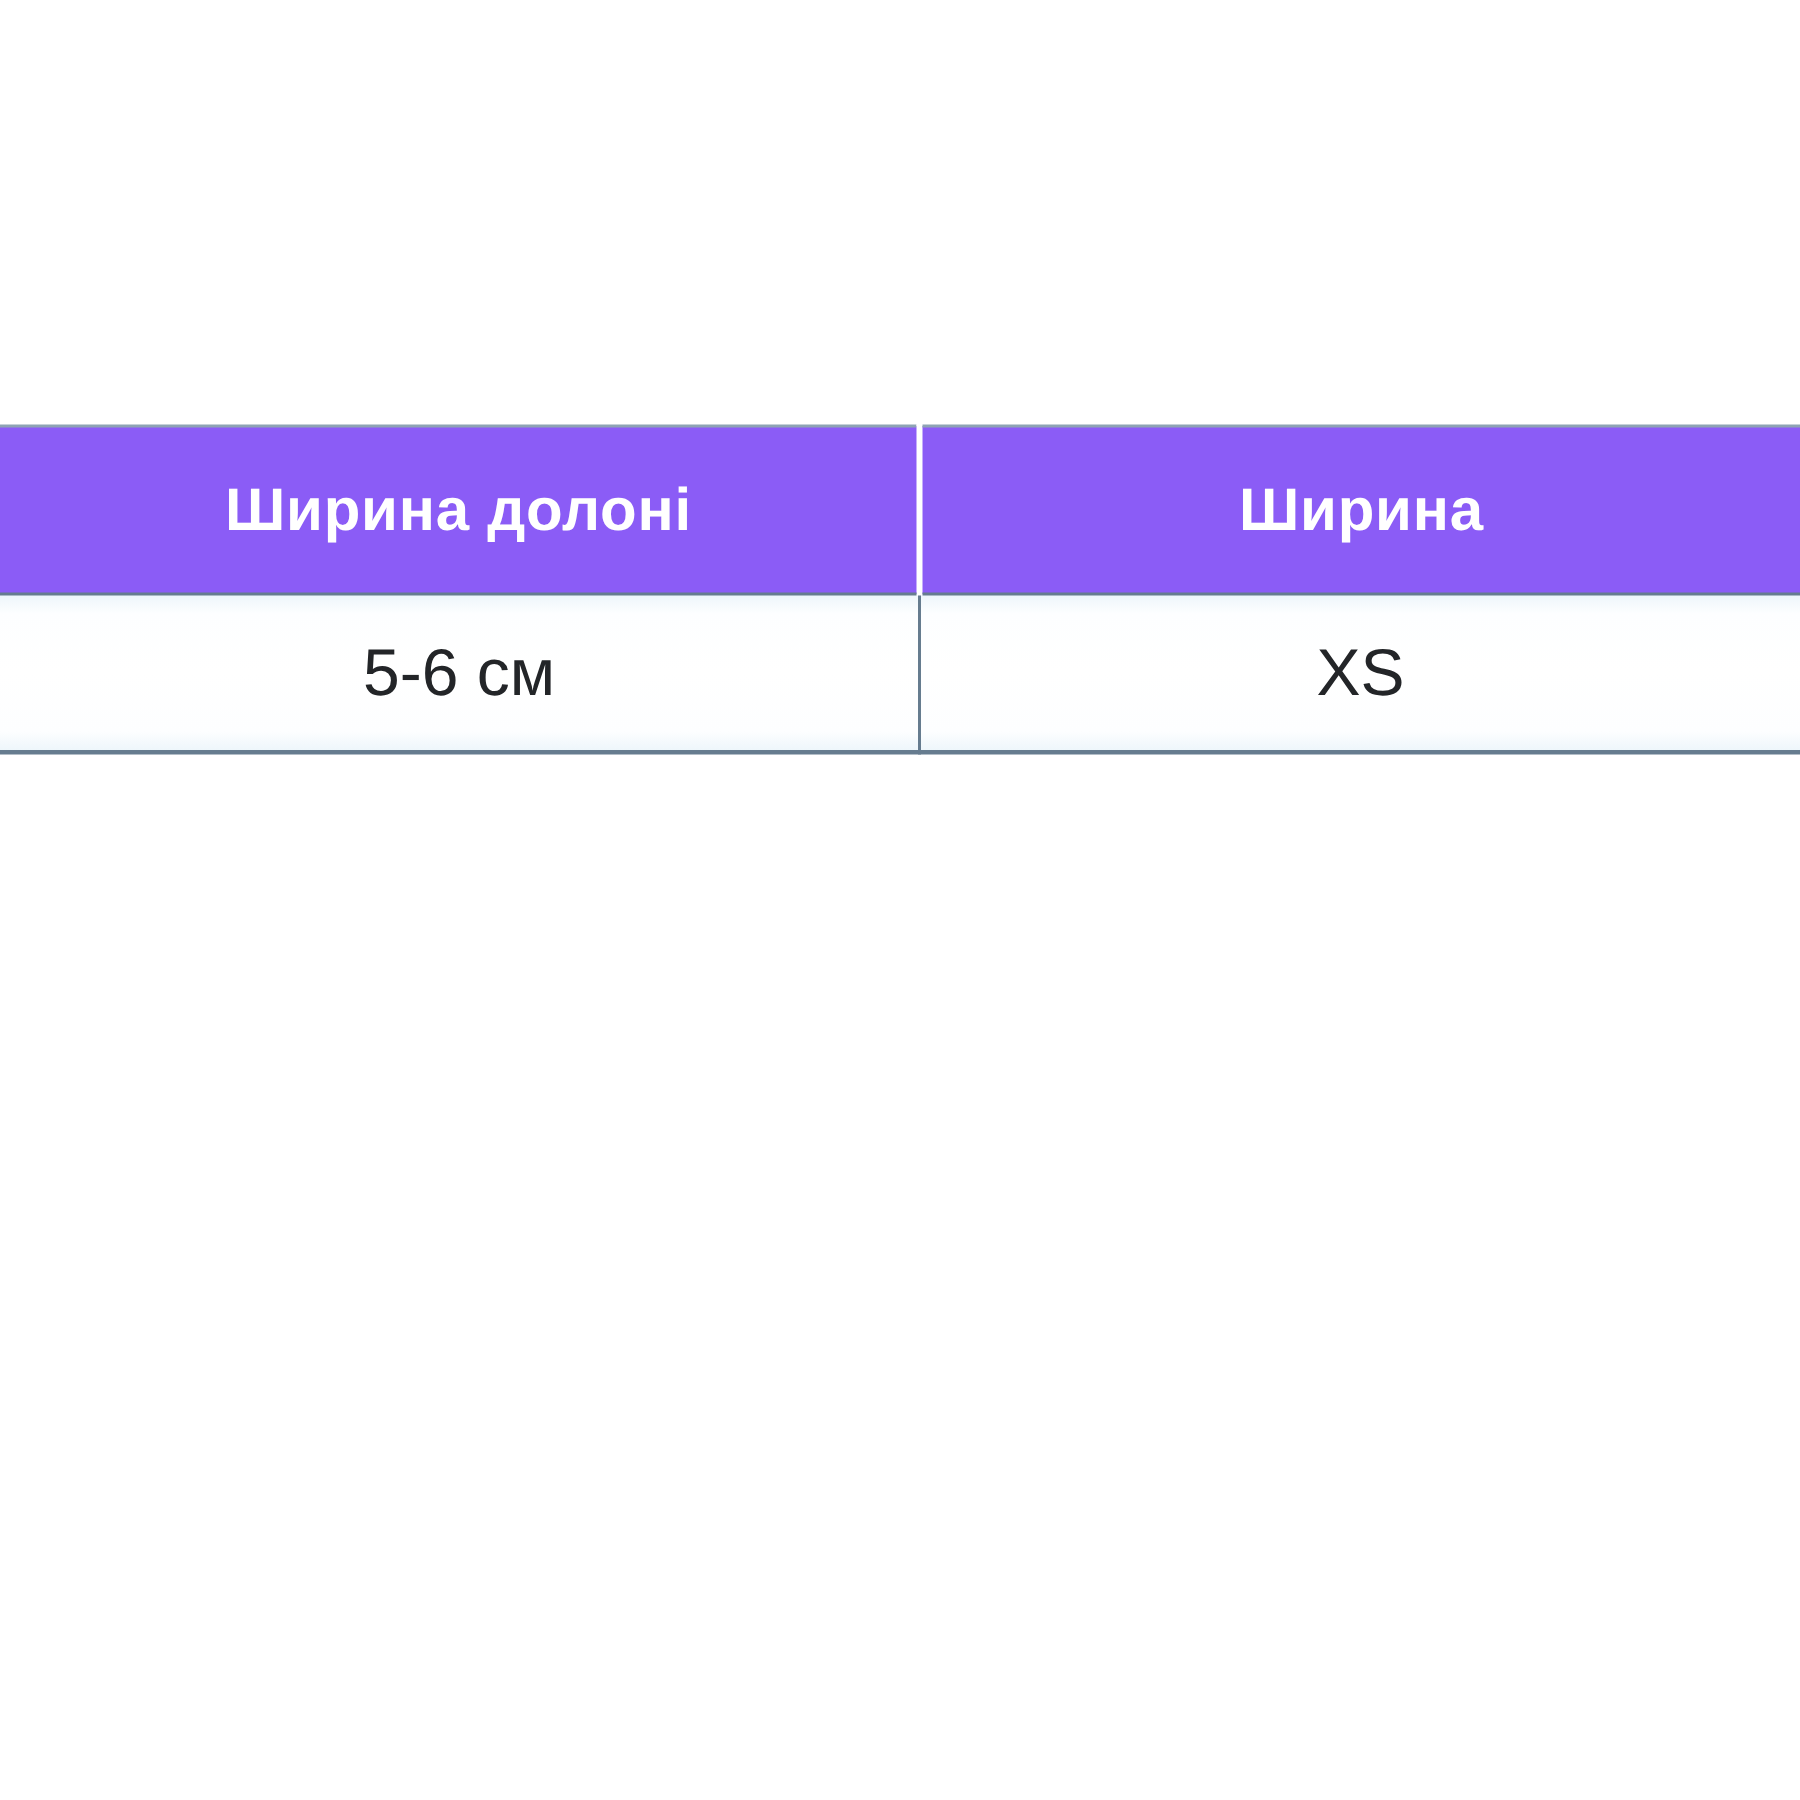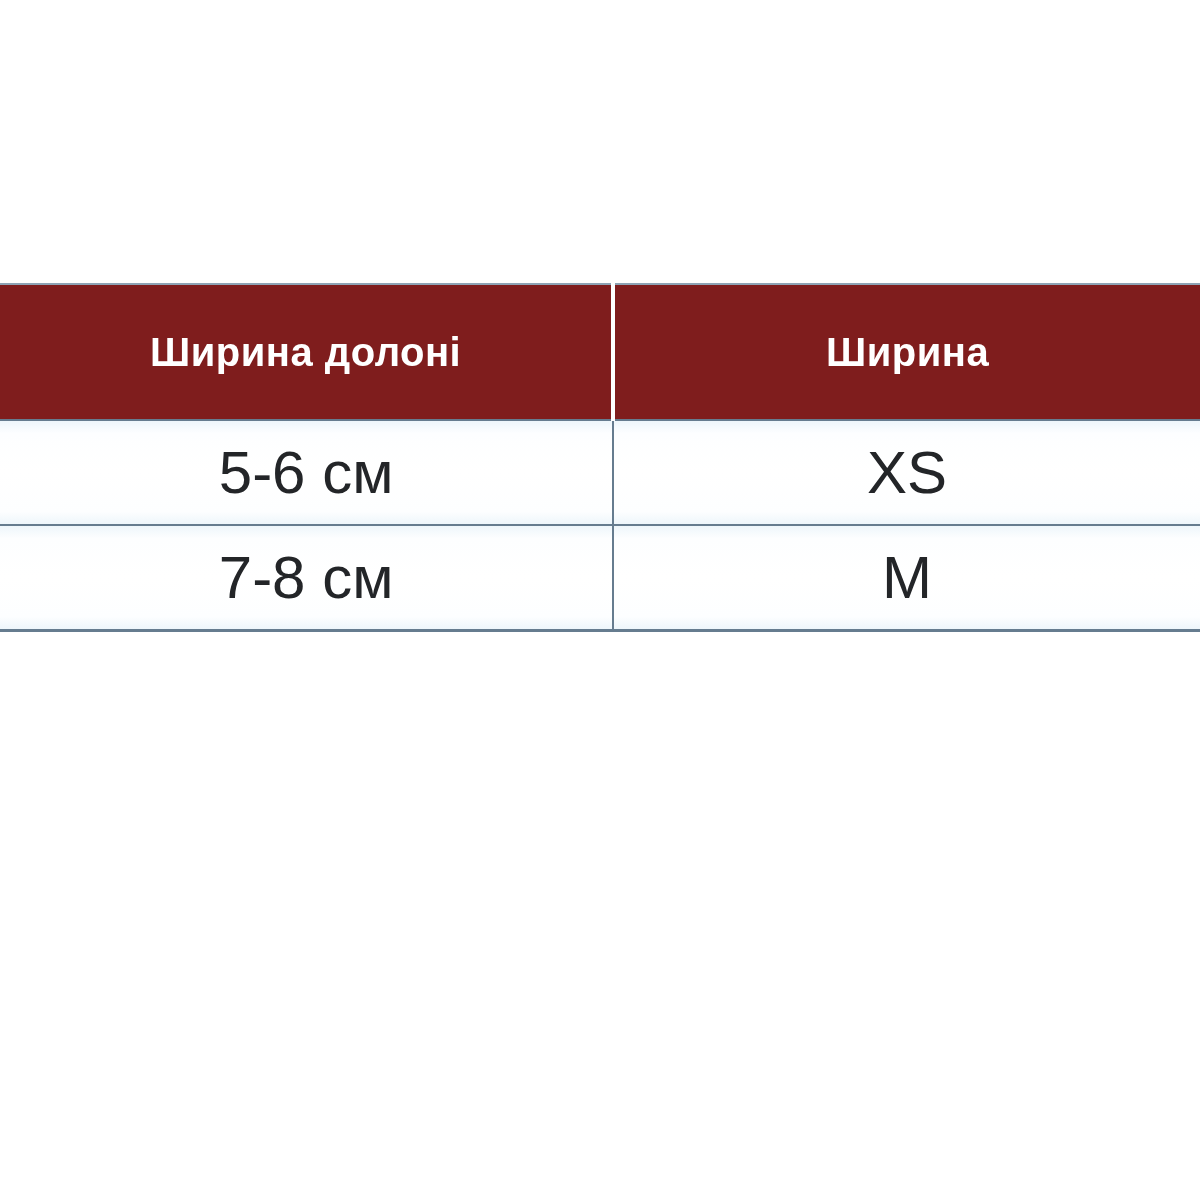--- a/index.html
+++ b/index.html
@@ -25,38 +25,38 @@
     border-collapse: collapse;
     table-layout: fixed;
     border-top: 2px solid #8ea3b4;
     border-bottom: 3px solid #667c8f;
   }
   table.size-table col.col-width { width: 51.1%; }
   table.size-table col.col-size  { width: 48.9%; }
 
   thead th {
     height: 110px;
-    background: #7f1d1d;
+    background: #8b5cf6;
     color: #ffffff;
     font-size: 40px;
     font-weight: 700;
     letter-spacing: 0.5px;
     text-align: center;
     vertical-align: middle;
-    padding: 12px;
+    padding: 0;
   }
   thead th.first {
     border-right: 4px solid #ffffff;
   }
 
   tbody td {
     height: 103px;
     text-align: center;
     vertical-align: middle;
-    font-size: 60px;
+    font-size: 44px;
     font-weight: 400;
     color: #232528;
     padding: 0;
     border-top: 2px solid #667c8f;
     background: linear-gradient(180deg, #eef6fb 0%, #fdfeff 12%, #ffffff 50%, #fdfeff 88%, #eef6fb 100%);
   }
   tbody td.first {
     border-right: 2px solid #667c8f;
   }
 </style>
@@ -73,19 +73,15 @@
       <tr>
         <th class="first">Ширина долоні</th>
         <th>Ширина</th>
       </tr>
     </thead>
     <tbody id="table-body">
         <tr>
           <td class="first">5-6 см</td>
           <td>XS</td>
         </tr>
-        <tr>
-          <td class="first">7-8 см</td>
-          <td>M</td>
-        </tr>
       </tbody>
   </table>
 </div>
 
 </body></html>

